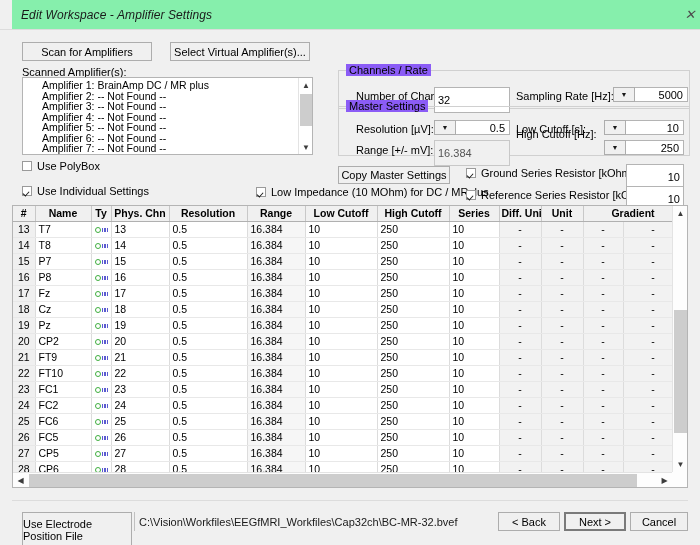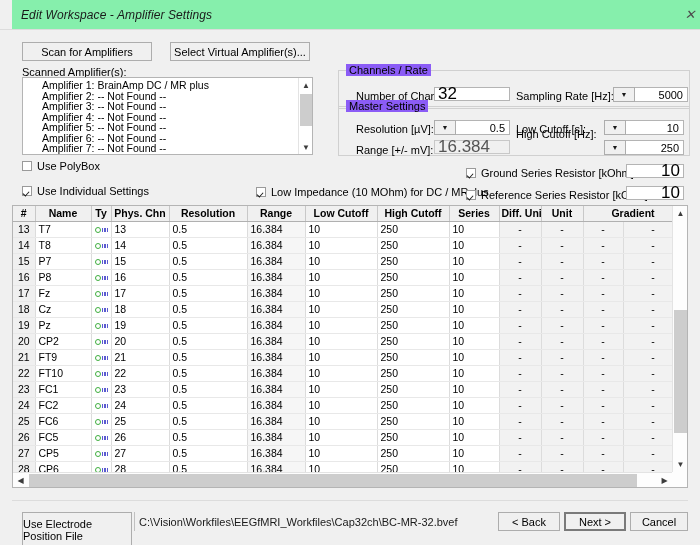--- a/index.html
+++ b/index.html
@@ -105,21 +105,21 @@
     padding:0 3px; font-size:11px; color:#000;
   }
   #grp-channels { left:338px; top:70px; width:352px; height:39px; }
   #grp-master { left:338px; top:106px; width:352px; height:50px; }
 
   .fld-label { position:absolute; font-size:11px; color:#000; text-align:left; }
 
   
   .tinput {
     position:absolute; background:#fff; border:1px solid #b4b4b4;
-    height:14px; font-size:17px; color:#000;
+    height:26px; font-size:11px; color:#000;
     display:flex; align-items:center;
     padding:0 3px;
   }
   .tinput.ro { background:#f0f0f0; color:#555; border-color:#c8c8c8; }
   .tinput.right { justify-content:flex-end; }
 
   
   .combo { position:absolute; height:15px; display:flex; }
   .combo .cbtn {
     width:22px; height:15px; background:#f0f0f0; border:1px solid #adadad;
@@ -285,20 +285,21 @@
     <div class="cval">10</div>
   </div>
   <div class="fld-label" style="left:356px; top:144px;">Range [+/- mV]:</div>
   <div class="tinput ro" style="left:434px; top:140px; width:76px;">16.384</div>
   <div class="fld-label" style="left:516px; top:128px;">High Cutoff [Hz]:</div>
   <div class="combo" style="left:604px; top:140px; width:80px;">
     <div class="cbtn">▼</div>
     <div class="cval">250</div>
   </div>
 
+  <div class="btn" id="copy-master-btn">Copy Master Settings</div>
 
   <div class="cbrow" id="cb-ground">
     <span class="cbox checked"></span>
     <span>Ground Series Resistor [kOhm]:</span>
   </div>
   <div class="tinput right" style="left:626px; top:164px; width:58px;">10</div>
 
   <div class="cbrow" id="cb-reference">
     <span class="cbox checked"></span>
     <span>Reference Series Resistor [kOhm]:</span>

